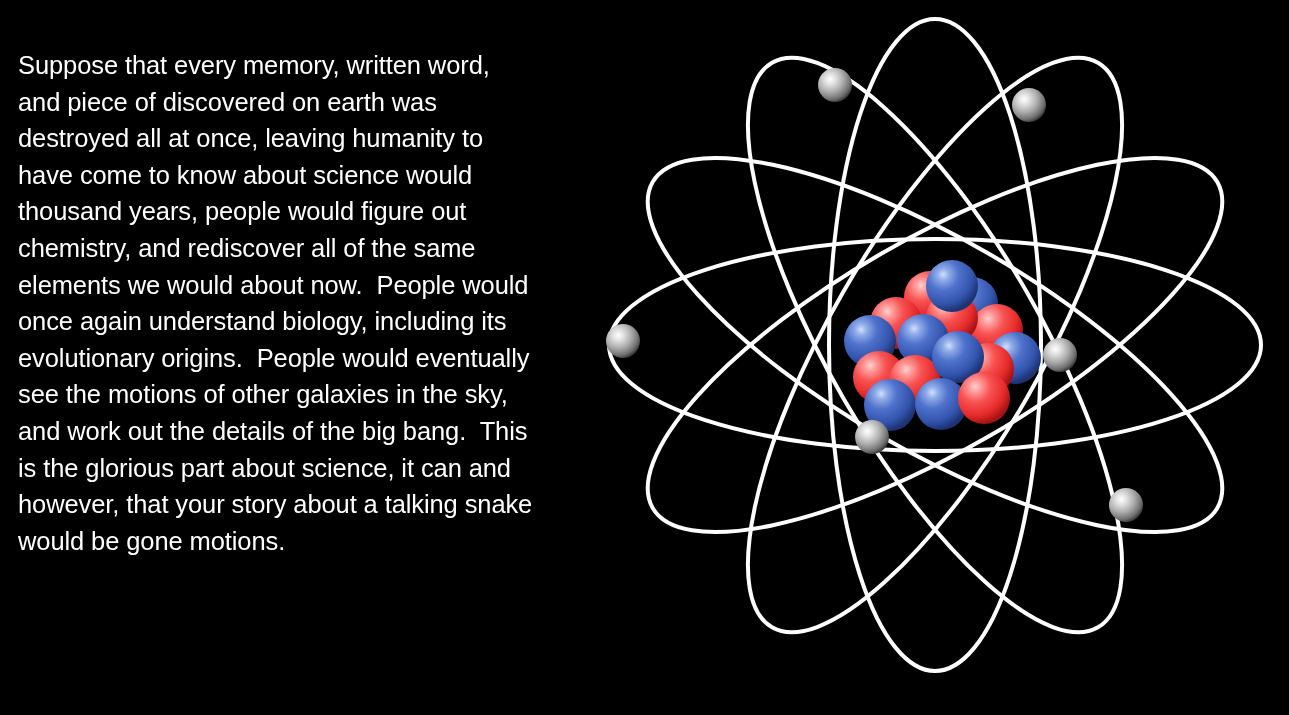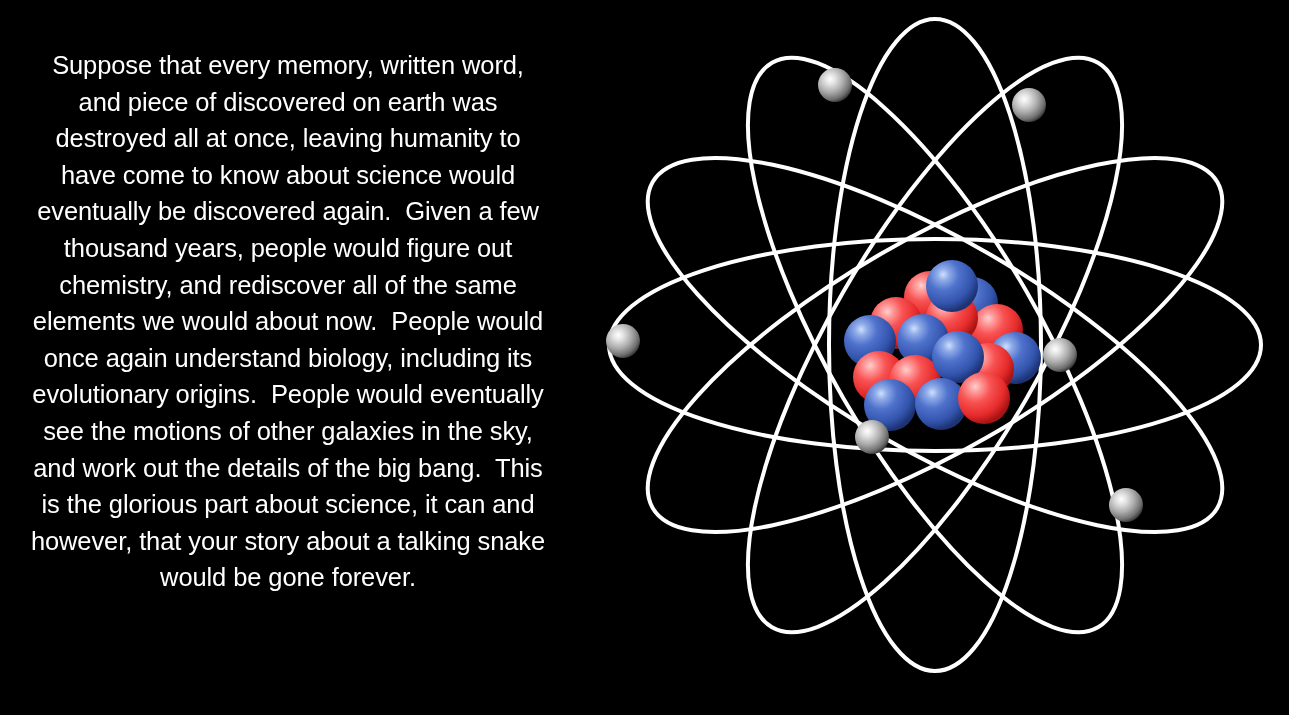--- a/index.html
+++ b/index.html
@@ -12,51 +12,49 @@
     width:540px;
   }
   .quote-line{
     color:#ffffff;
     font-family:"Liberation Sans",sans-serif;
     font-size:25.5px;
     line-height:36.6px;
     letter-spacing:-0.1px;
     white-space:pre;
     text-rendering:optimizeLegibility;
-    text-align:center;
   }
 
   #atom-figure{
     position:absolute;
     left:560px; top:0px;
     width:729px; height:715px;
   }
   #atom-figure svg{display:block;width:729px;height:715px;}
 </style>
 </head>
 <body>
 
 <div id="slide">
 
   <div id="quote-block">
     <div class="quote-line">Suppose that every memory, written word,</div>
     <div class="quote-line">and piece of discovered on earth was</div>
     <div class="quote-line">destroyed all at once, leaving humanity to</div>
     <div class="quote-line">have come to know about science would</div>
-    <div class="quote-line">eventually be discovered again.  Given a few</div>
     <div class="quote-line">thousand years, people would figure out</div>
     <div class="quote-line">chemistry, and rediscover all of the same</div>
     <div class="quote-line">elements we would about now.  People would</div>
     <div class="quote-line">once again understand biology, including its</div>
     <div class="quote-line">evolutionary origins.  People would eventually</div>
     <div class="quote-line">see the motions of other galaxies in the sky,</div>
     <div class="quote-line">and work out the details of the big bang.  This</div>
     <div class="quote-line">is the glorious part about science, it can and</div>
     <div class="quote-line">however, that your story about a talking snake</div>
-    <div class="quote-line">would be gone forever.</div>
+    <div class="quote-line">would be gone motions.</div>
   </div>
 
   <div id="atom-figure">
     <svg id="atom-svg" viewBox="0 0 729 715" xmlns="http://www.w3.org/2000/svg">
       <defs>
         <radialGradient id="gradProton" cx="33%" cy="28%" r="72%">
           <stop offset="0%" stop-color="#ffd0d0"></stop>
           <stop offset="16%" stop-color="#ff9a9a"></stop>
           <stop offset="42%" stop-color="#f85252"></stop>
           <stop offset="78%" stop-color="#e62a2a"></stop>

